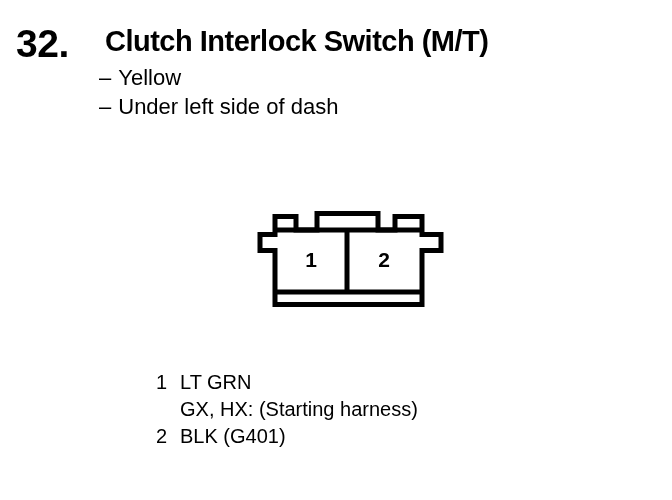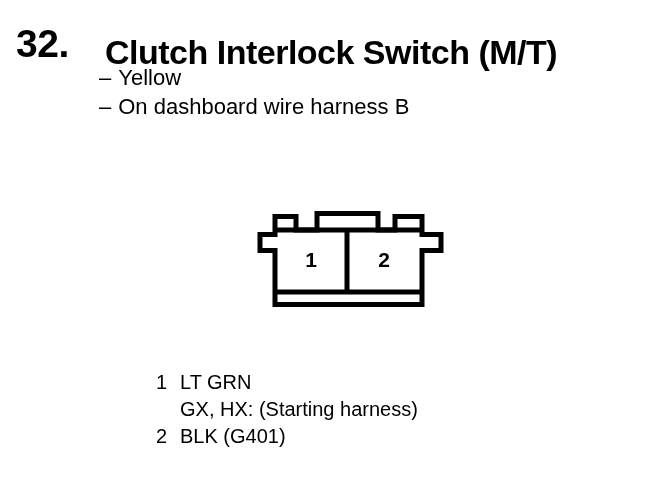--- a/index.html
+++ b/index.html
@@ -13,22 +13,22 @@
   }
   .abs { position: absolute; }
 
   
   .heading-number {
     left: 16px; top: 24px;
     font-size: 39px; font-weight: bold; letter-spacing: -0.5px;
     line-height: 1;
   }
   .heading-title {
-    left: 105px; top: 35px;
-    font-size: 34px; font-weight: bold; letter-spacing: -0.5px;
+    left: 105px; top: 27px;
+    font-size: 29px; font-weight: bold; letter-spacing: -0.5px;
     line-height: 1;
     white-space: nowrap;
   }
 
   
   .notes {
     left: 99px; top: 63px;
     font-size: 22px; line-height: 29px;
     white-space: nowrap;
   }
@@ -56,21 +56,21 @@
   }
 </style>
 </head>
 <body>
 
 <div class="abs heading-number">32.</div>
 <div class="abs heading-title">Clutch Interlock Switch (M/T)</div>
 
 <div class="abs notes">
   <div class="note-line"><span class="dash">–</span><span>Yellow</span></div>
-  <div class="note-line"><span class="dash">–</span><span>On dashboard wire harness B</span></div>
+  <div class="note-line"><span class="dash">–</span><span>Under left side of dash</span></div>
 </div>
 
 <div class="abs connector-wrap">
   <svg width="195" height="112" viewBox="0 0 195 112" xmlns="http://www.w3.org/2000/svg">
 
     <path d="M 5 31.5 V 47.5 H 20 V 101.5 H 167 V 47.5 H 186 V 31.5 H 167 V 13.5 H 140 V 27 H 123 V 10.5 H 62 V 27 H 41 V 13.5 H 20 V 31.5 H 5 Z" fill="#ffffff" stroke="#000000" stroke-width="5" stroke-linejoin="miter"></path>
 
     <line x1="20" y1="27" x2="167" y2="27" stroke="#000000" stroke-width="5"></line>
 
     <line x1="92" y1="27" x2="92" y2="89" stroke="#000000" stroke-width="5"></line>

